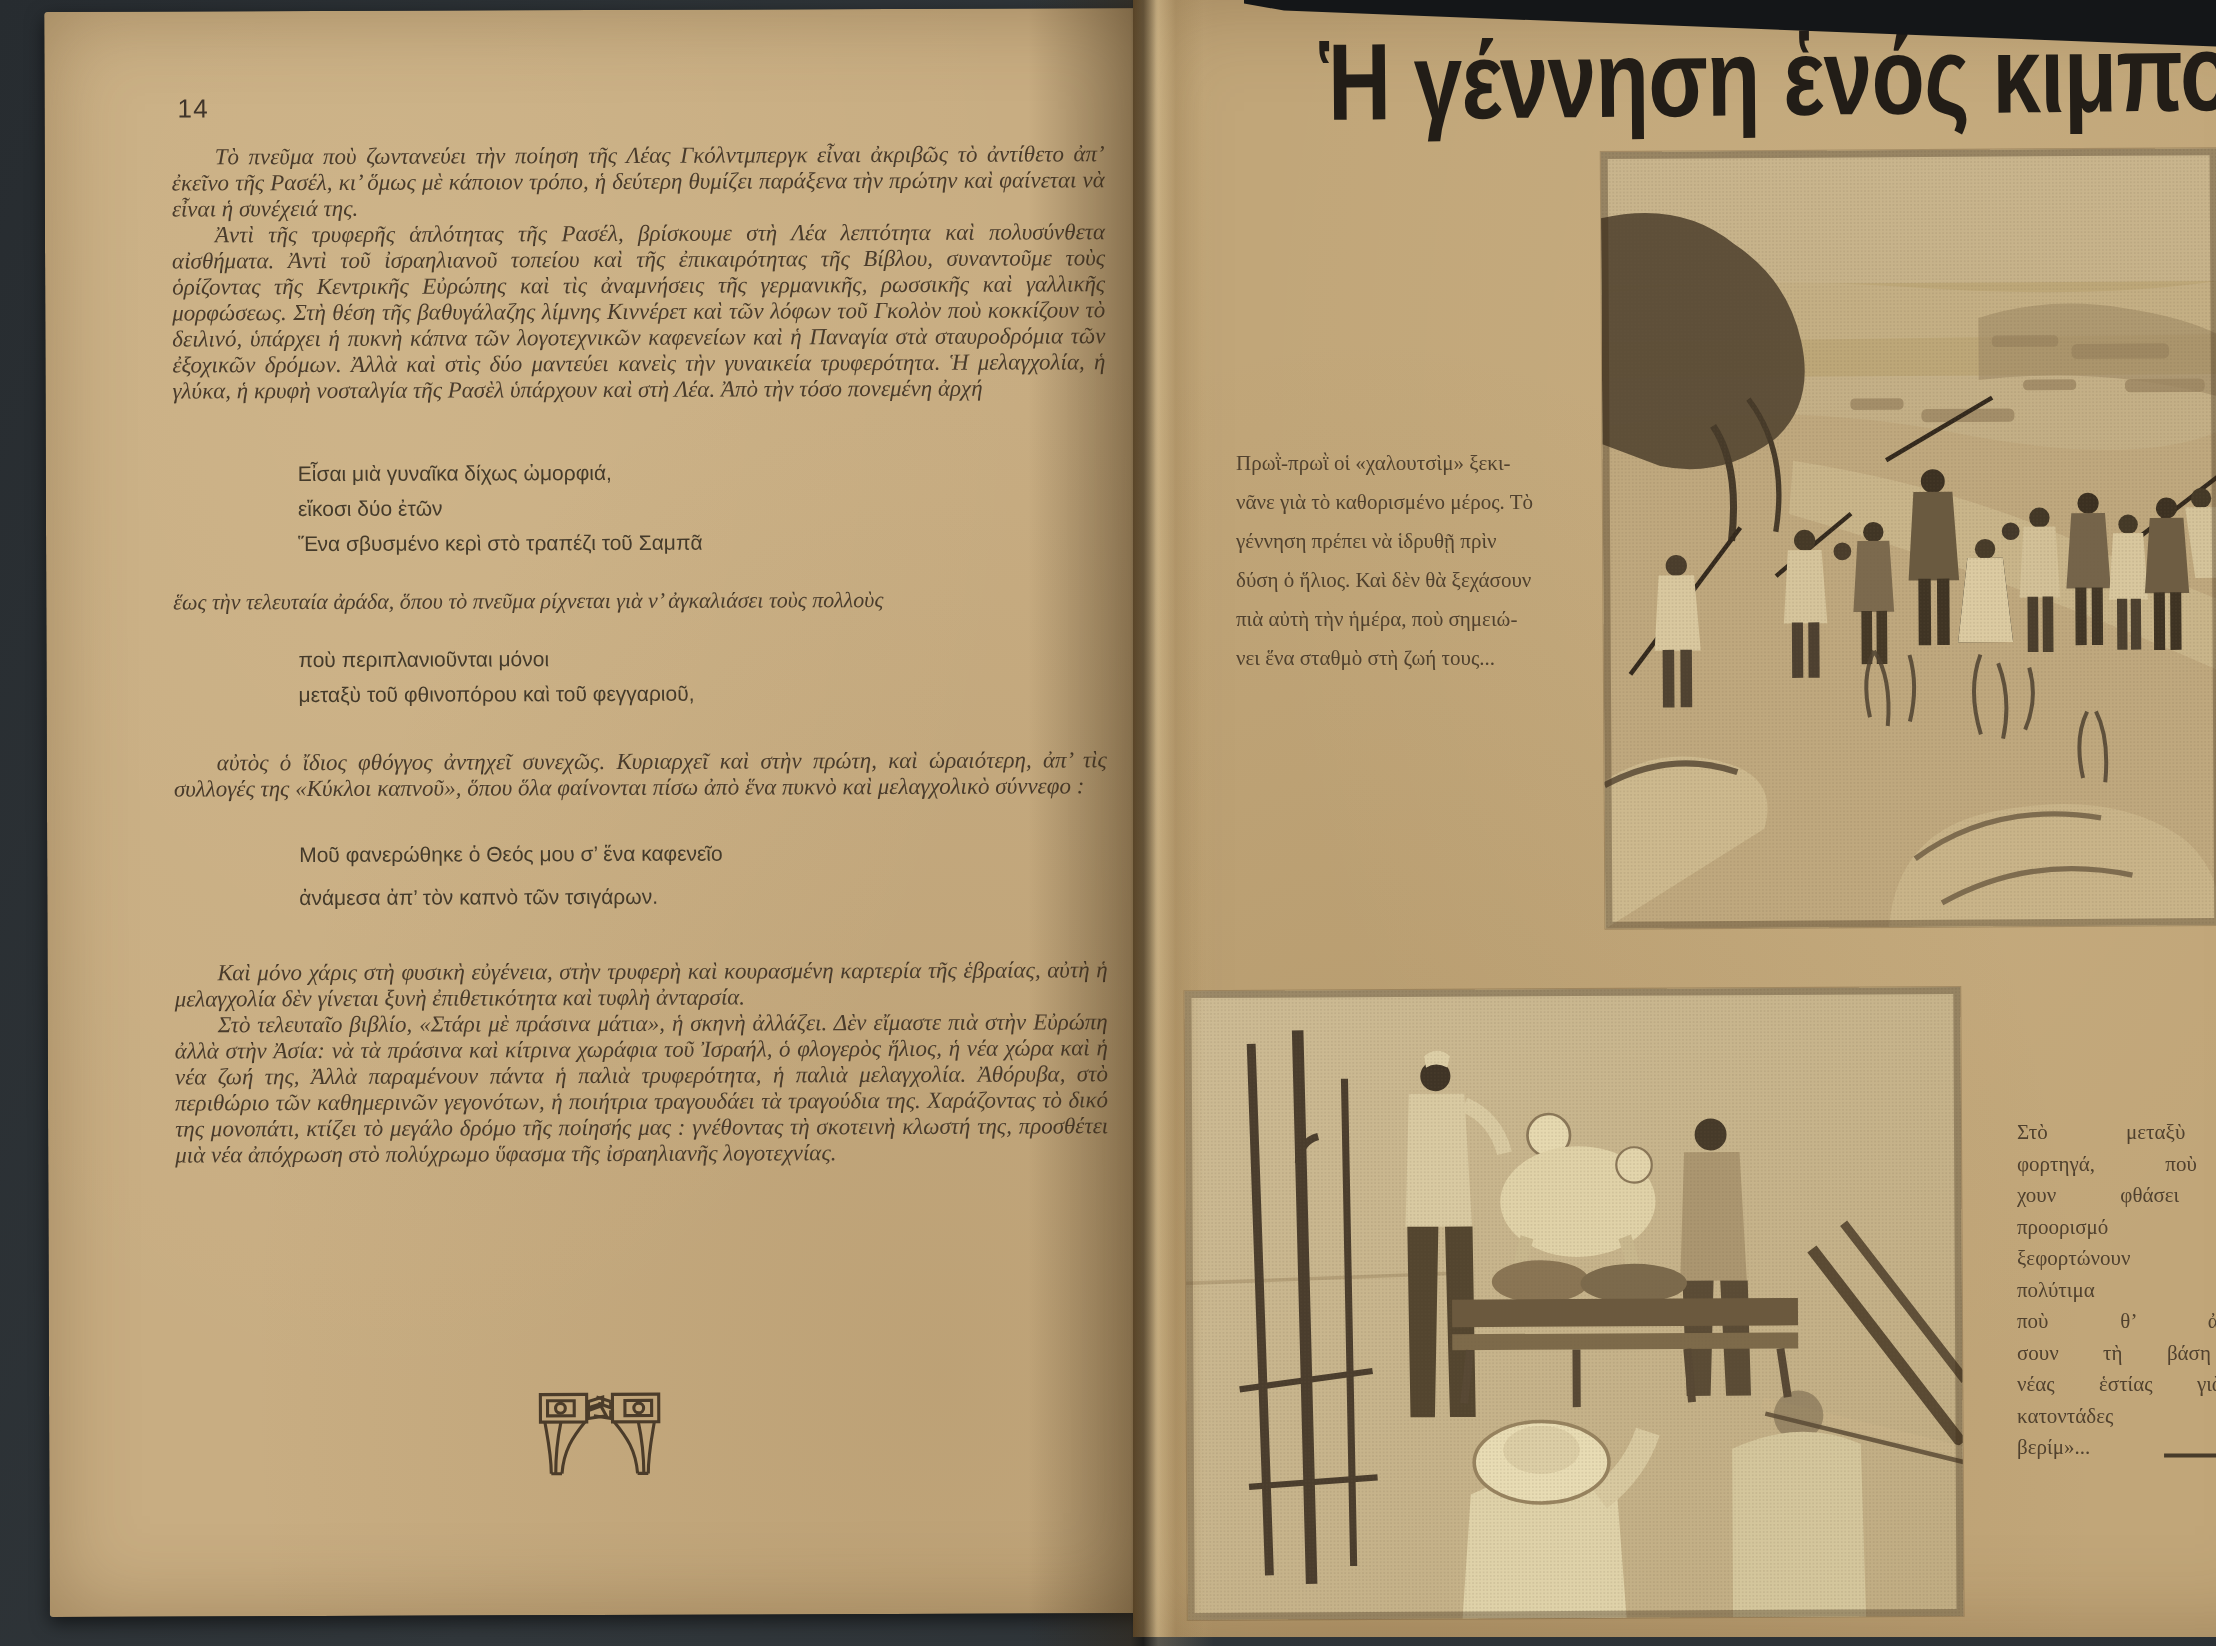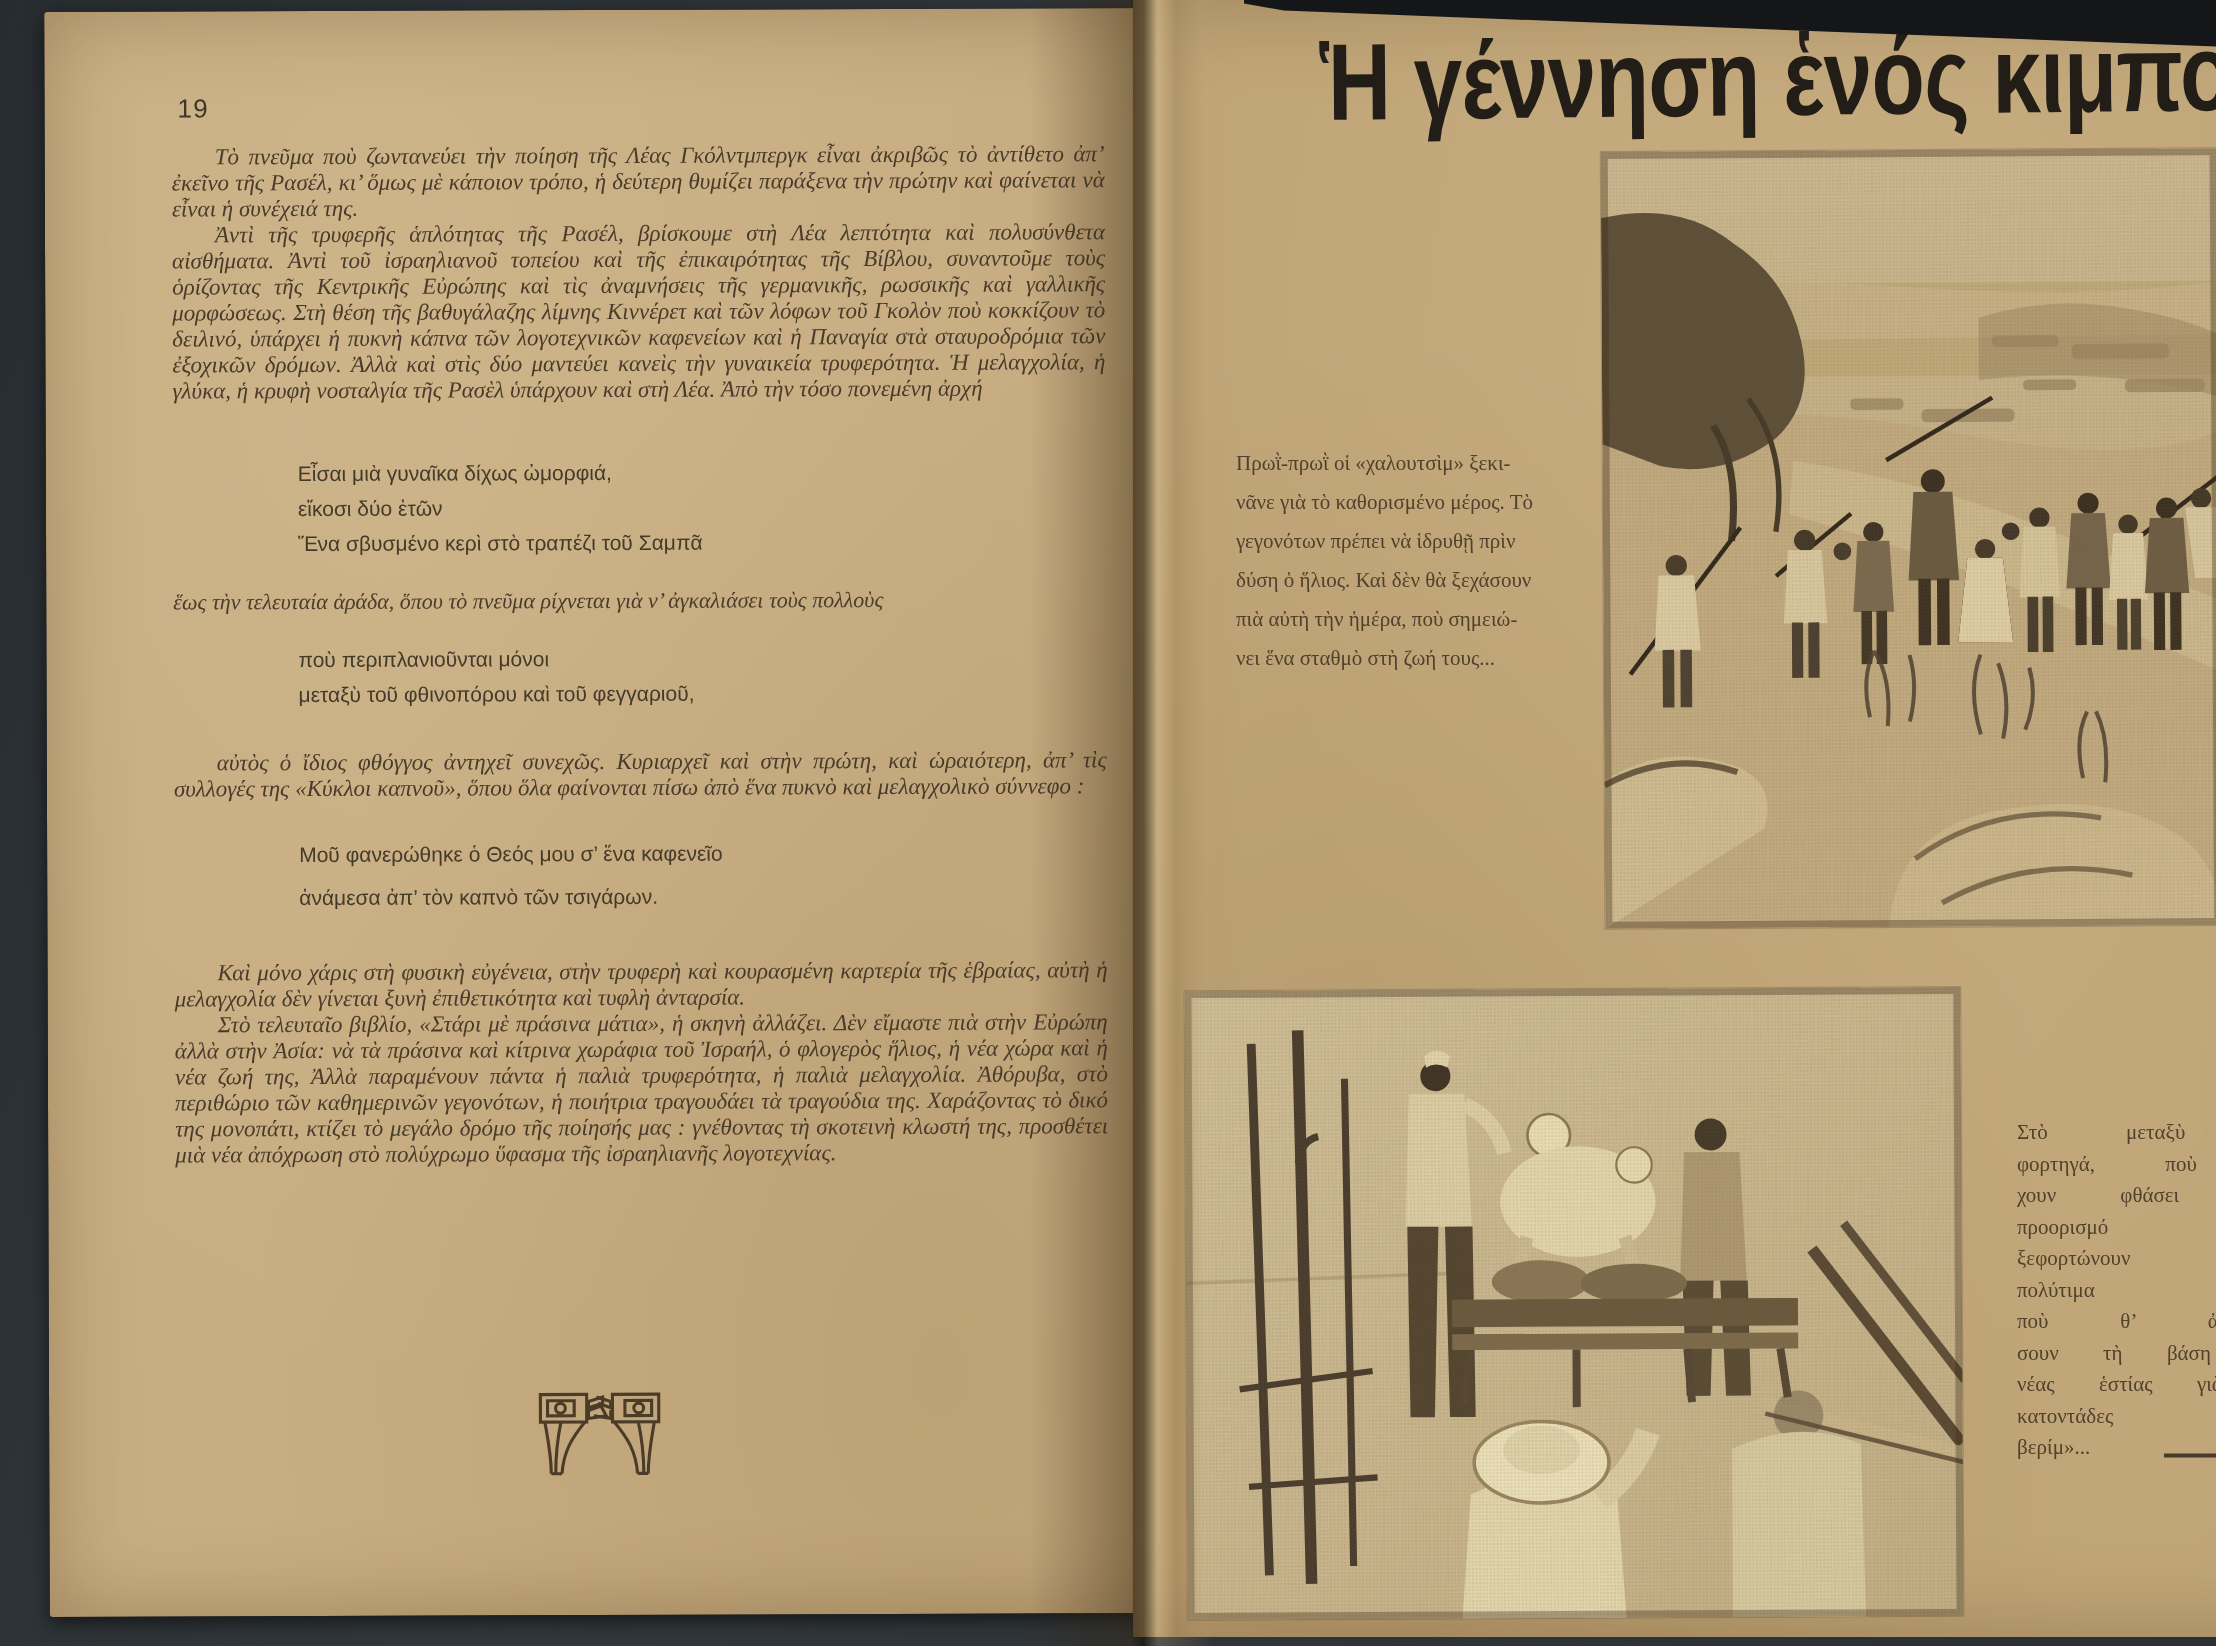--- a/index.html
+++ b/index.html
@@ -59,21 +59,21 @@
   #caption1{left:103px;top:444px;width:350px;line-height:39px;text-align:justify;}
   #caption2{left:884px;top:1117px;width:266px;line-height:31.5px;text-align:justify;text-align-last:justify;}
   #arrow{position:absolute;left:1028px;top:1438px;width:84px;height:35px;}
 </style>
 </head>
 <body>
 
 <div id="stage">
 
   <div id="page-left" class="page">
-    <div id="folio">19</div>
+    <div id="folio">14</div>
 
     <div id="left-column">
       <p class="bodypar">Τὸ πνεῦμα ποὺ ζωντανεύει τὴν ποίηση τῆς Λέας Γκόλντμπεργκ εἶναι ἀκριβῶς τὸ ἀντίθετο ἀπ’ ἐκεῖνο τῆς Ρασέλ, κι’ ὅμως μὲ κάποιον τρόπο, ἡ δεύτερη θυμίζει παράξενα τὴν πρώτην καὶ φαίνεται νὰ εἶναι ἡ συνέχειά της.</p>
       <p class="bodypar">Ἀντὶ τῆς τρυφερῆς ἁπλότητας τῆς Ρασέλ, βρίσκουμε στὴ Λέα λεπτότητα καὶ πολυσύνθετα αἰσθήματα. Ἀντὶ τοῦ ἰσραηλιανοῦ τοπείου καὶ τῆς ἐπικαιρότητας τῆς Βίβλου, συναντοῦμε τοὺς ὁρίζοντας τῆς Κεντρικῆς Εὐρώπης καὶ τὶς ἀναμνήσεις τῆς γερμανικῆς, ρωσσικῆς καὶ γαλλικῆς μορφώσεως. Στὴ θέση τῆς βαθυγάλαζης λίμνης Κιννέρετ καὶ τῶν λόφων τοῦ Γκολὸν ποὺ κοκκίζουν τὸ δειλινό, ὑπάρχει ἡ πυκνὴ κάπνα τῶν λογοτεχνικῶν καφενείων καὶ ἡ Παναγία στὰ σταυροδρόμια τῶν ἐξοχικῶν δρόμων. Ἀλλὰ καὶ στὶς δύο μαντεύει κανεὶς τὴν γυναικεία τρυφερότητα. Ἡ μελαγχολία, ἡ γλύκα, ἡ κρυφὴ νοσταλγία τῆς Ρασὲλ ὑπάρχουν καὶ στὴ Λέα. Ἀπὸ τὴν τόσο πονεμένη ἀρχή</p>
 
       <div class="verse v1 lines">Εἶσαι μιὰ γυναῖκα δίχως ὠμορφιά,
 εἴκοσι δύο ἐτῶν
 Ἕνα σβυσμένο κερὶ στὸ τραπέζι τοῦ Σαμπᾶ</div>
 
       <p class="bridge">ἕως τὴν τελευταία ἀράδα, ὅπου τὸ πνεῦμα ρίχνεται γιὰ ν’ ἀγκαλιάσει τοὺς πολλοὺς</p>
@@ -238,21 +238,21 @@
         <path d="M600,1280 q-20,-90 10,-150 M640,1300 q10,-110 -30,-170 M690,1290 q20,-80 0,-150"></path>
         <path d="M850,1320 q-30,-100 0,-180 M900,1330 q20,-90 -10,-170 M950,1310 q30,-70 10,-140"></path>
         <path d="M1080,1420 q-20,-90 10,-150 M1130,1430 q10,-100 -20,-160"></path>
       </g>
       <rect width="1390" height="1754" fill="url(#ht1)" opacity=".16"></rect>
       <rect x="8" y="8" width="1374" height="1738" fill="none" stroke="rgba(60,44,22,.35)" stroke-width="16"></rect>
     </svg>
 
     <div id="caption1" class="caption lines">Πρωῒ-πρωῒ οἱ «χαλουτσὶμ» ξεκι-
 νᾶνε γιὰ τὸ καθορισμένο μέρος. Τὸ
-γεγονότων πρέπει νὰ ἱδρυθῇ πρὶν
+γέννηση πρέπει νὰ ἱδρυθῇ πρὶν
 δύση ὁ ἥλιος. Καὶ δὲν θὰ ξεχάσουν
 πιὰ αὐτὴ τὴν ἡμέρα, ποὺ σημειώ-
 νει ἕνα σταθμὸ στὴ ζωή τους...</div>
 
     <svg id="photo2" class="photo" viewBox="0 0 1750 1420" preserveAspectRatio="none">
       <defs>
         <linearGradient id="sky2" x1="0" y1="0" x2="1" y2="1">
           <stop offset="0" stop-color="#cdbb94"></stop>
             <stop offset="1" stop-color="#c0ac82"></stop>
         </linearGradient>

